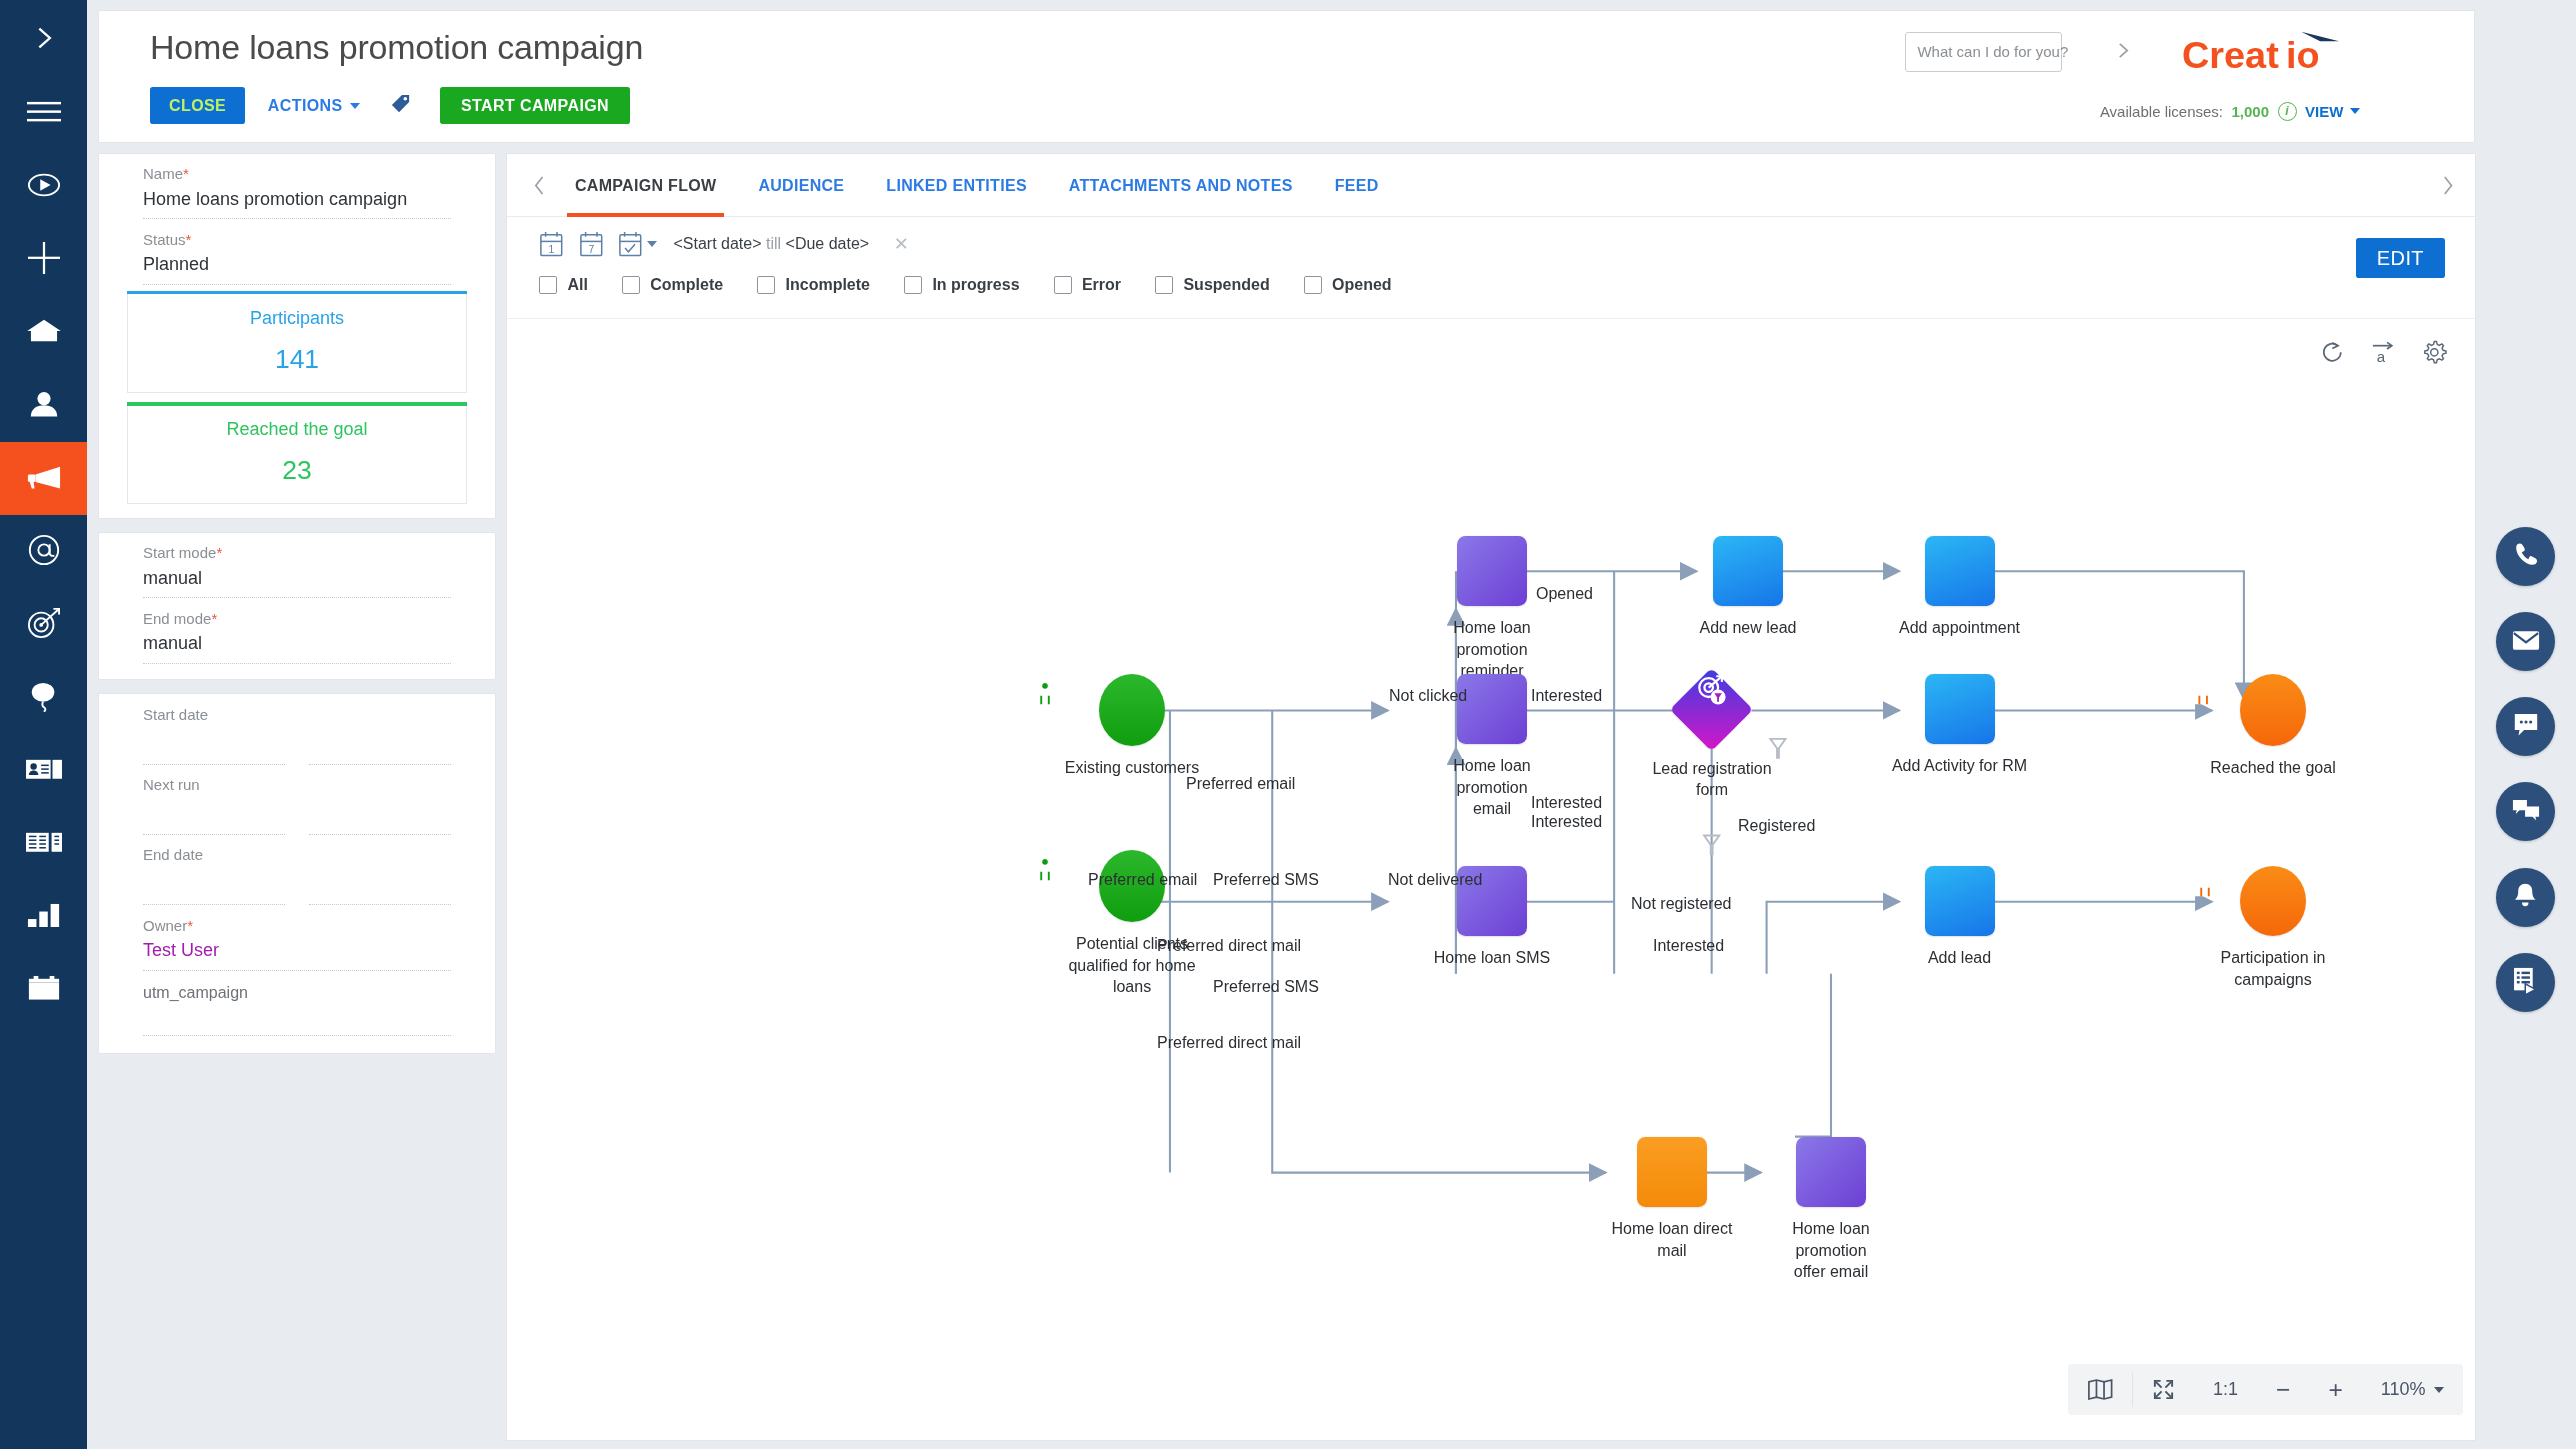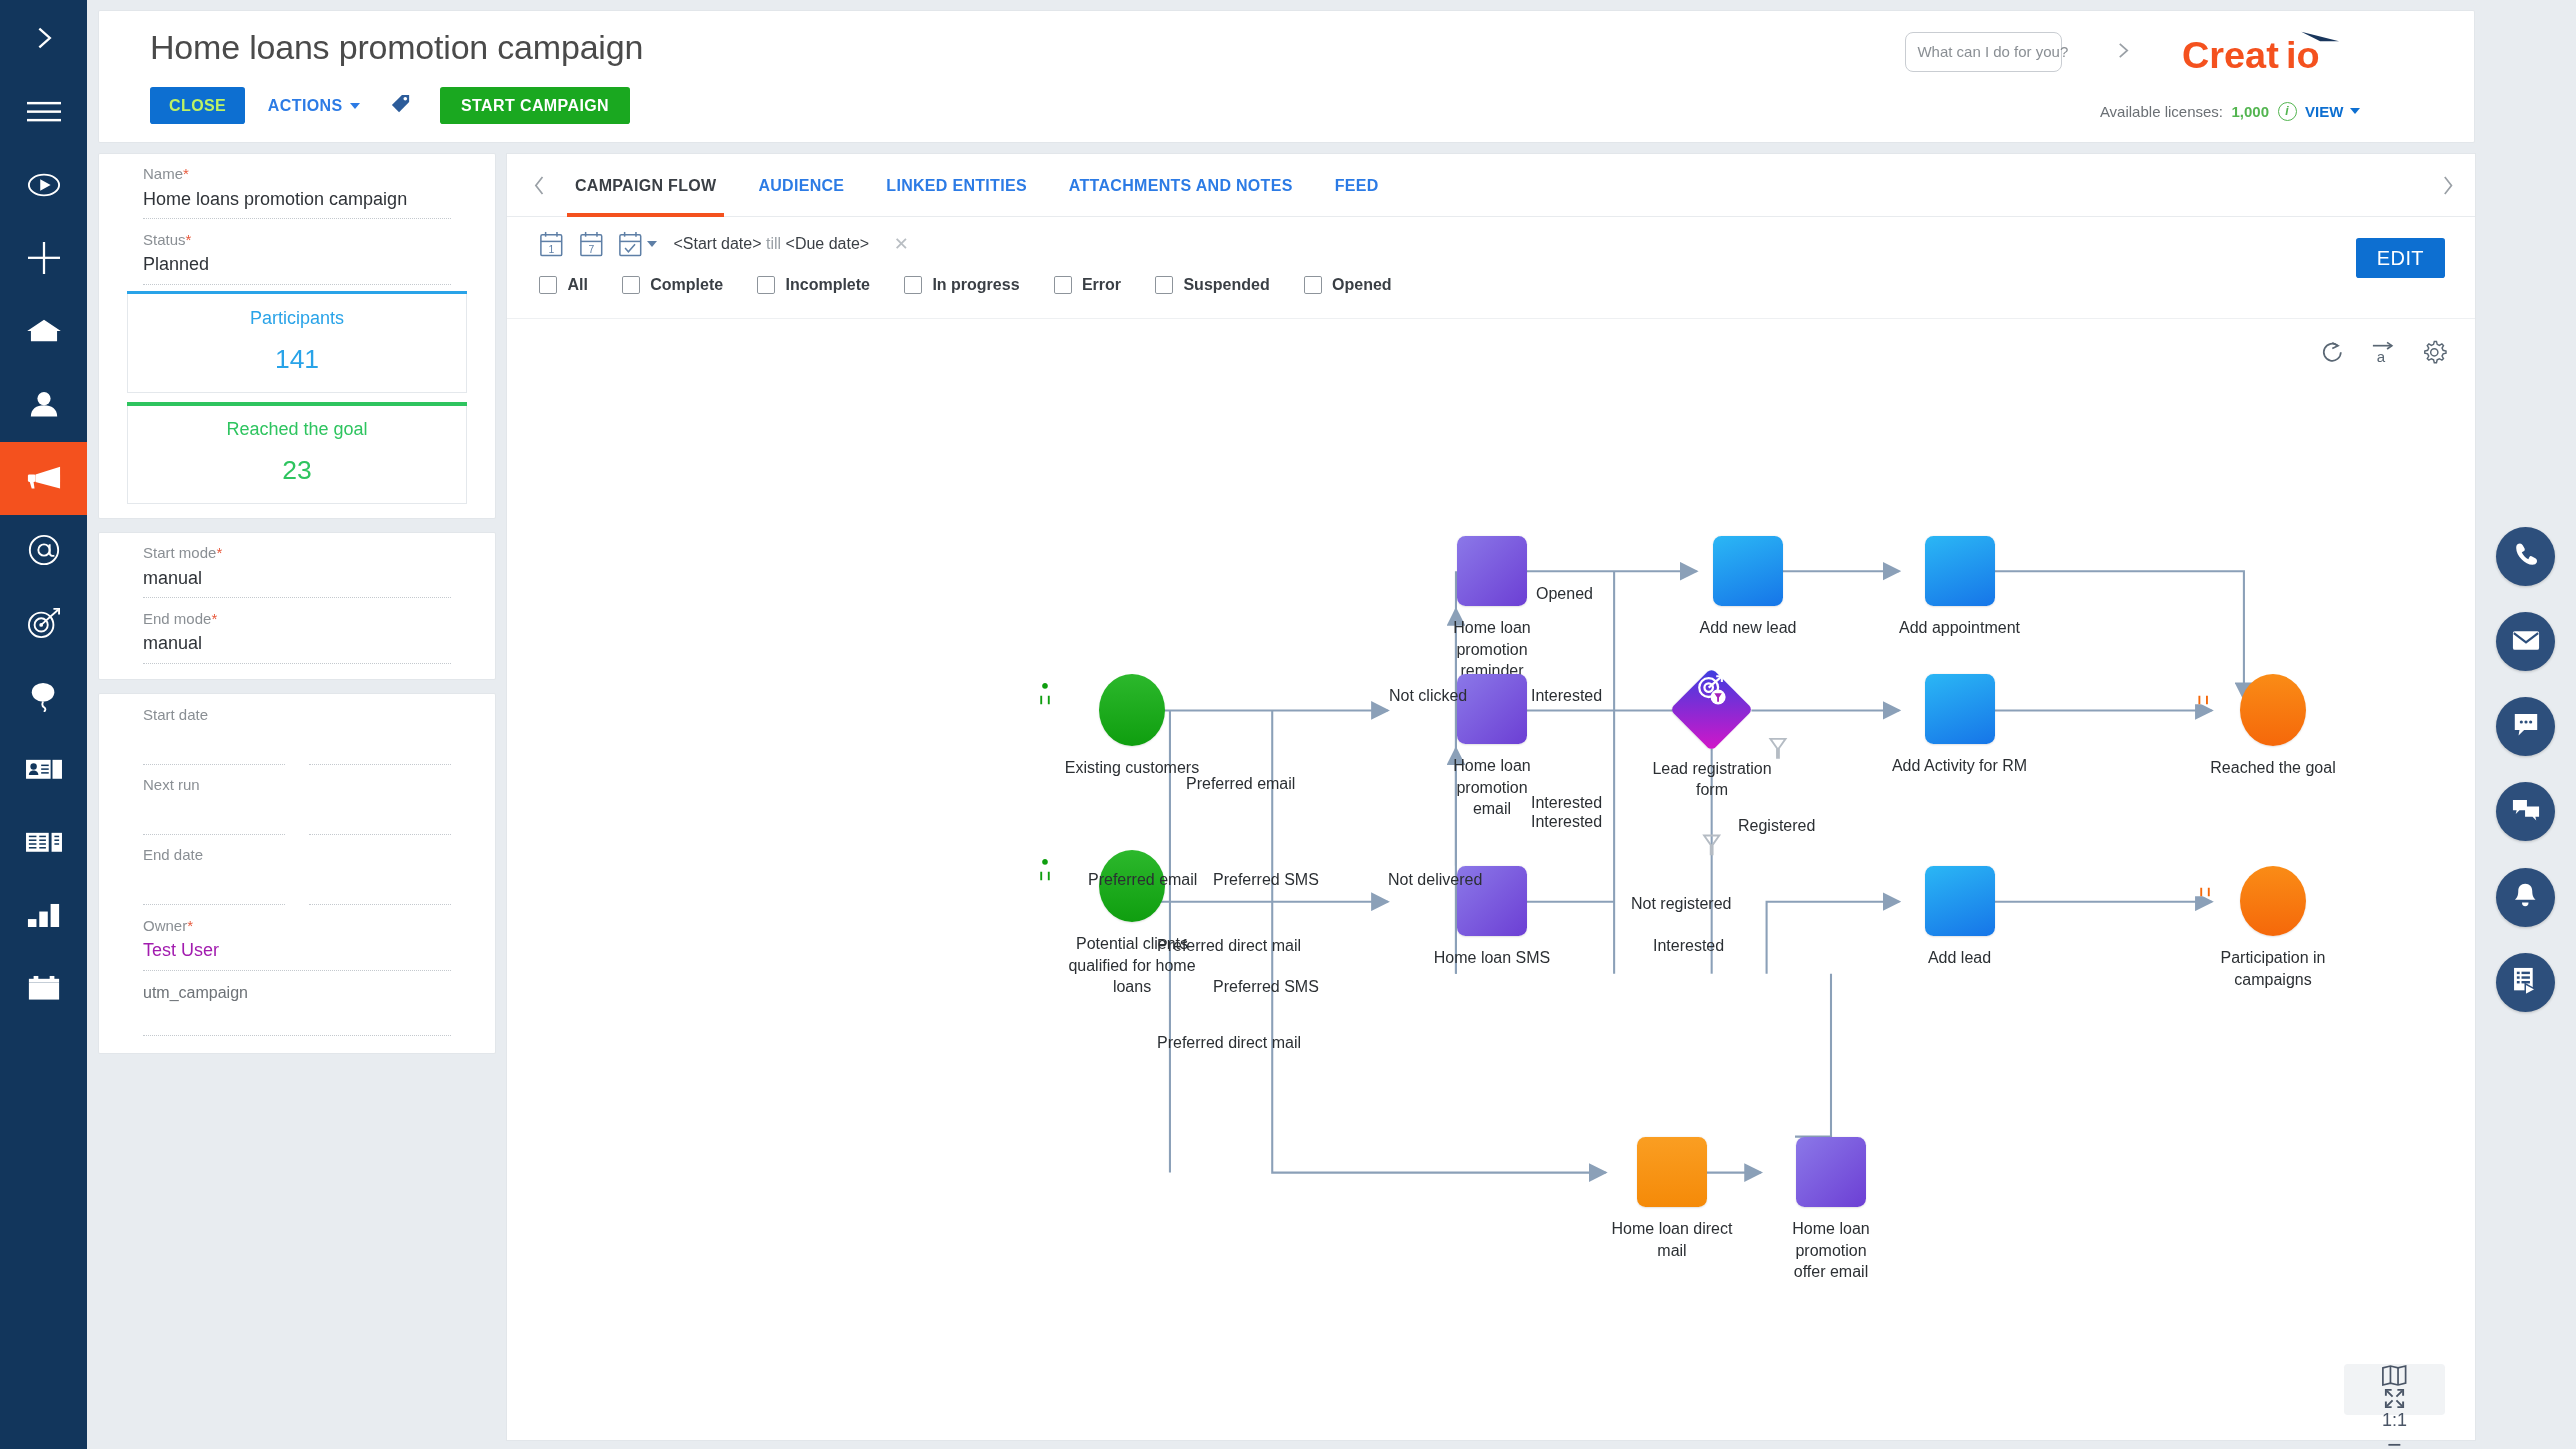--- a/index.html
+++ b/index.html
@@ -50,21 +50,21 @@
   }
   .caret-down {
     width:0;height:0;border-left:5.7px solid transparent;border-right:5.7px solid transparent;
     border-top:6.6px solid currentColor; display:inline-block;
   }
   #tag-button { background:transparent; padding:7.6px 5.7px; display:flex; align-items:center; }
   #start-campaign-button { background:#1aa820; color:#fff; padding:9.5px 21px; margin-left:5.7px; }
   #search-box {
     position:absolute; right:412px; top:21px; width:157px; height:40px;
     border:0.9px solid #c9cdd2; background:#fff; display:flex; align-items:center;
-    padding:0 7.6px 0 11.4px; border-radius:8px;
+    padding:0 7.6px 0 11.4px; border-radius:3px;
   }
   #search-input {
     border:none; outline:none; flex:1; font-size:15px; color:#777;
     font-family:"Liberation Sans", sans-serif; background:transparent;
   }
   #search-input::placeholder { color:#8a8f94; }
   #logo { position:absolute; right:114px; top:15px; width:180px; }
   #license-row {
     position:absolute; right:114px; top:91px;
     display:flex; align-items:center; gap:8.5px; font-size:15px; color:#6b7075;
@@ -154,22 +154,22 @@
   .node .shape.diamond > * { transform:rotate(-45deg); }
   .node .label {
     margin-top:11.4px; font-size:16px; color:#2b2f33; line-height:1.32; white-space:pre-line;
   }
   .edge-label {
     position:absolute; font-size:16px; color:#2b2f33; white-space:nowrap;
   }
 
   
   #zoom-bar {
-    position:absolute; right:30px; bottom:24.6px; height:51px;
-    background:#f1f3f5; border-radius:3.8px; display:flex; align-items:center;flex-direction:column;
+    position:absolute; right:12px; bottom:24.6px; height:51px;
+    background:#f1f3f5; border-radius:3.8px; display:flex; align-items:center;
   }
   #zoom-bar .zb-sep { width:0.9px; height:34px; background:#dfe3e7; }
   #zoom-bar .zb { padding:0 19px; display:flex; align-items:center; justify-content:center; cursor:pointer; color:#4a5566; font-size:18px; }
 
   
   #right-rail { position:absolute; right:0; top:0; width:100px; height:1449px; background:#e8ecf0; }
   .rail-btn {
     position:absolute; right:21px; width:59px;height:59px;border-radius:50%;
     background:#2d4f7c; display:flex;align-items:center;justify-content:center;cursor:pointer;
     box-shadow:0 0.9px 2.8px rgba(0,0,0,0.2);

